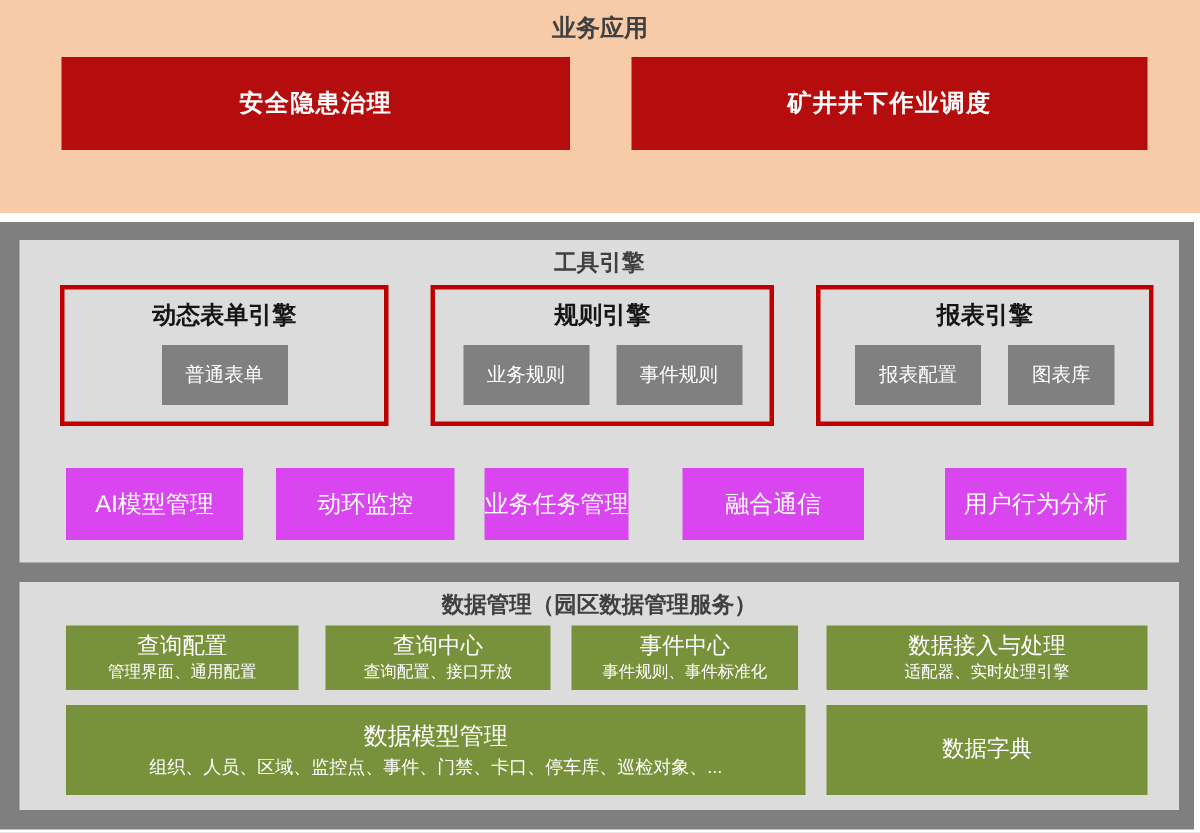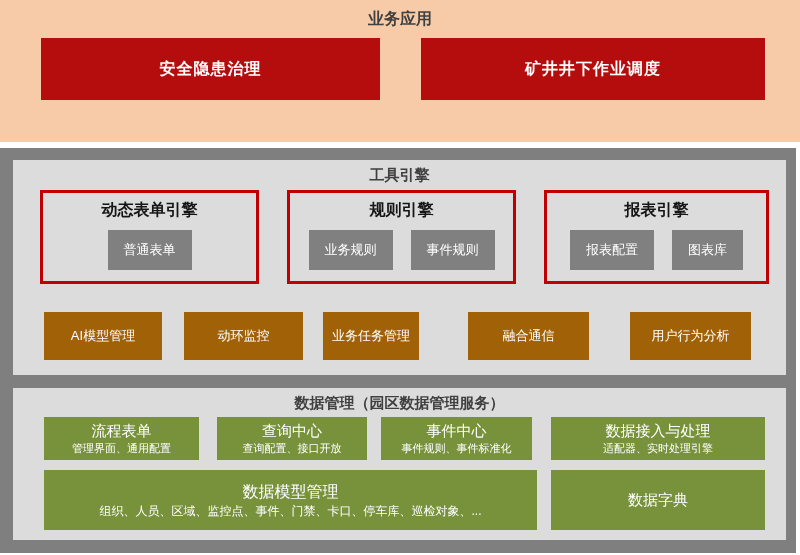--- a/index.html
+++ b/index.html
@@ -26,26 +26,26 @@
   
   .engine { position:absolute; top:30px; height:94px; border:3px solid #c00000; box-sizing:border-box; }
   .engine-1 { left:27px;  width:219px; }
   .engine-2 { left:274px; width:229px; }
   .engine-3 { left:531px; width:225px; }
   .eng-title { text-align:center; font-weight:bold; font-size:16px; color:#151515; margin-top:7px; }
   .eng-items { display:flex; justify-content:center; gap:18px; margin-top:9px; }
   .eng-item  { background:#808080; color:#ffffff; font-size:13px; padding:11px 16px; white-space:nowrap; }
 
   
-  .module { position:absolute; top:152px; height:48px; background:#a16207; color:#ffffff;
-            display:flex; align-items:center; justify-content:center; font-size:13px; white-space:nowrap; }
+  .module { position:absolute; top:152px; height:48px; background:#d946ef; color:#ffffff;
+            display:flex; align-items:center; justify-content:center; font-size:16px; white-space:nowrap; }
   .mod-1 { left:31px;  width:118px; }
   .mod-2 { left:171px; width:119px; }
   .mod-3 { left:310px; width:96px; }
-  .mod-4 { left:455px; width:121px; }
+  .mod-4 { left:442px; width:121px; }
   .mod-5 { left:617px; width:121px; }
 
   
   .green-box { position:absolute; background:#78923c; color:#ffffff;
                display:flex; flex-direction:column; align-items:center; justify-content:center;
                text-align:center; }
   .gb-title { font-size:15px; line-height:20px; white-space:nowrap; }
   .gb-sub   { font-size:11px; line-height:15px; white-space:nowrap; }
   .cb-1 { left:31px;  top:29px; width:155px; height:43px; }
   .cb-2 { left:204px; top:29px; width:150px; height:43px; }
@@ -100,21 +100,21 @@
       <div class="module mod-2">动环监控</div>
       <div class="module mod-3">业务任务管理</div>
       <div class="module mod-4">融合通信</div>
       <div class="module mod-5">用户行为分析</div>
     </div>
 
     <div class="panel data-panel">
       <div class="sec-title">数据管理（园区数据管理服务）</div>
 
       <div class="green-box cb-1">
-        <div class="gb-title">流程表单</div>
+        <div class="gb-title">查询配置</div>
         <div class="gb-sub">管理界面、通用配置</div>
       </div>
 
       <div class="green-box cb-2">
         <div class="gb-title">查询中心</div>
         <div class="gb-sub">查询配置、接口开放</div>
       </div>
 
       <div class="green-box cb-3">
         <div class="gb-title">事件中心</div>

